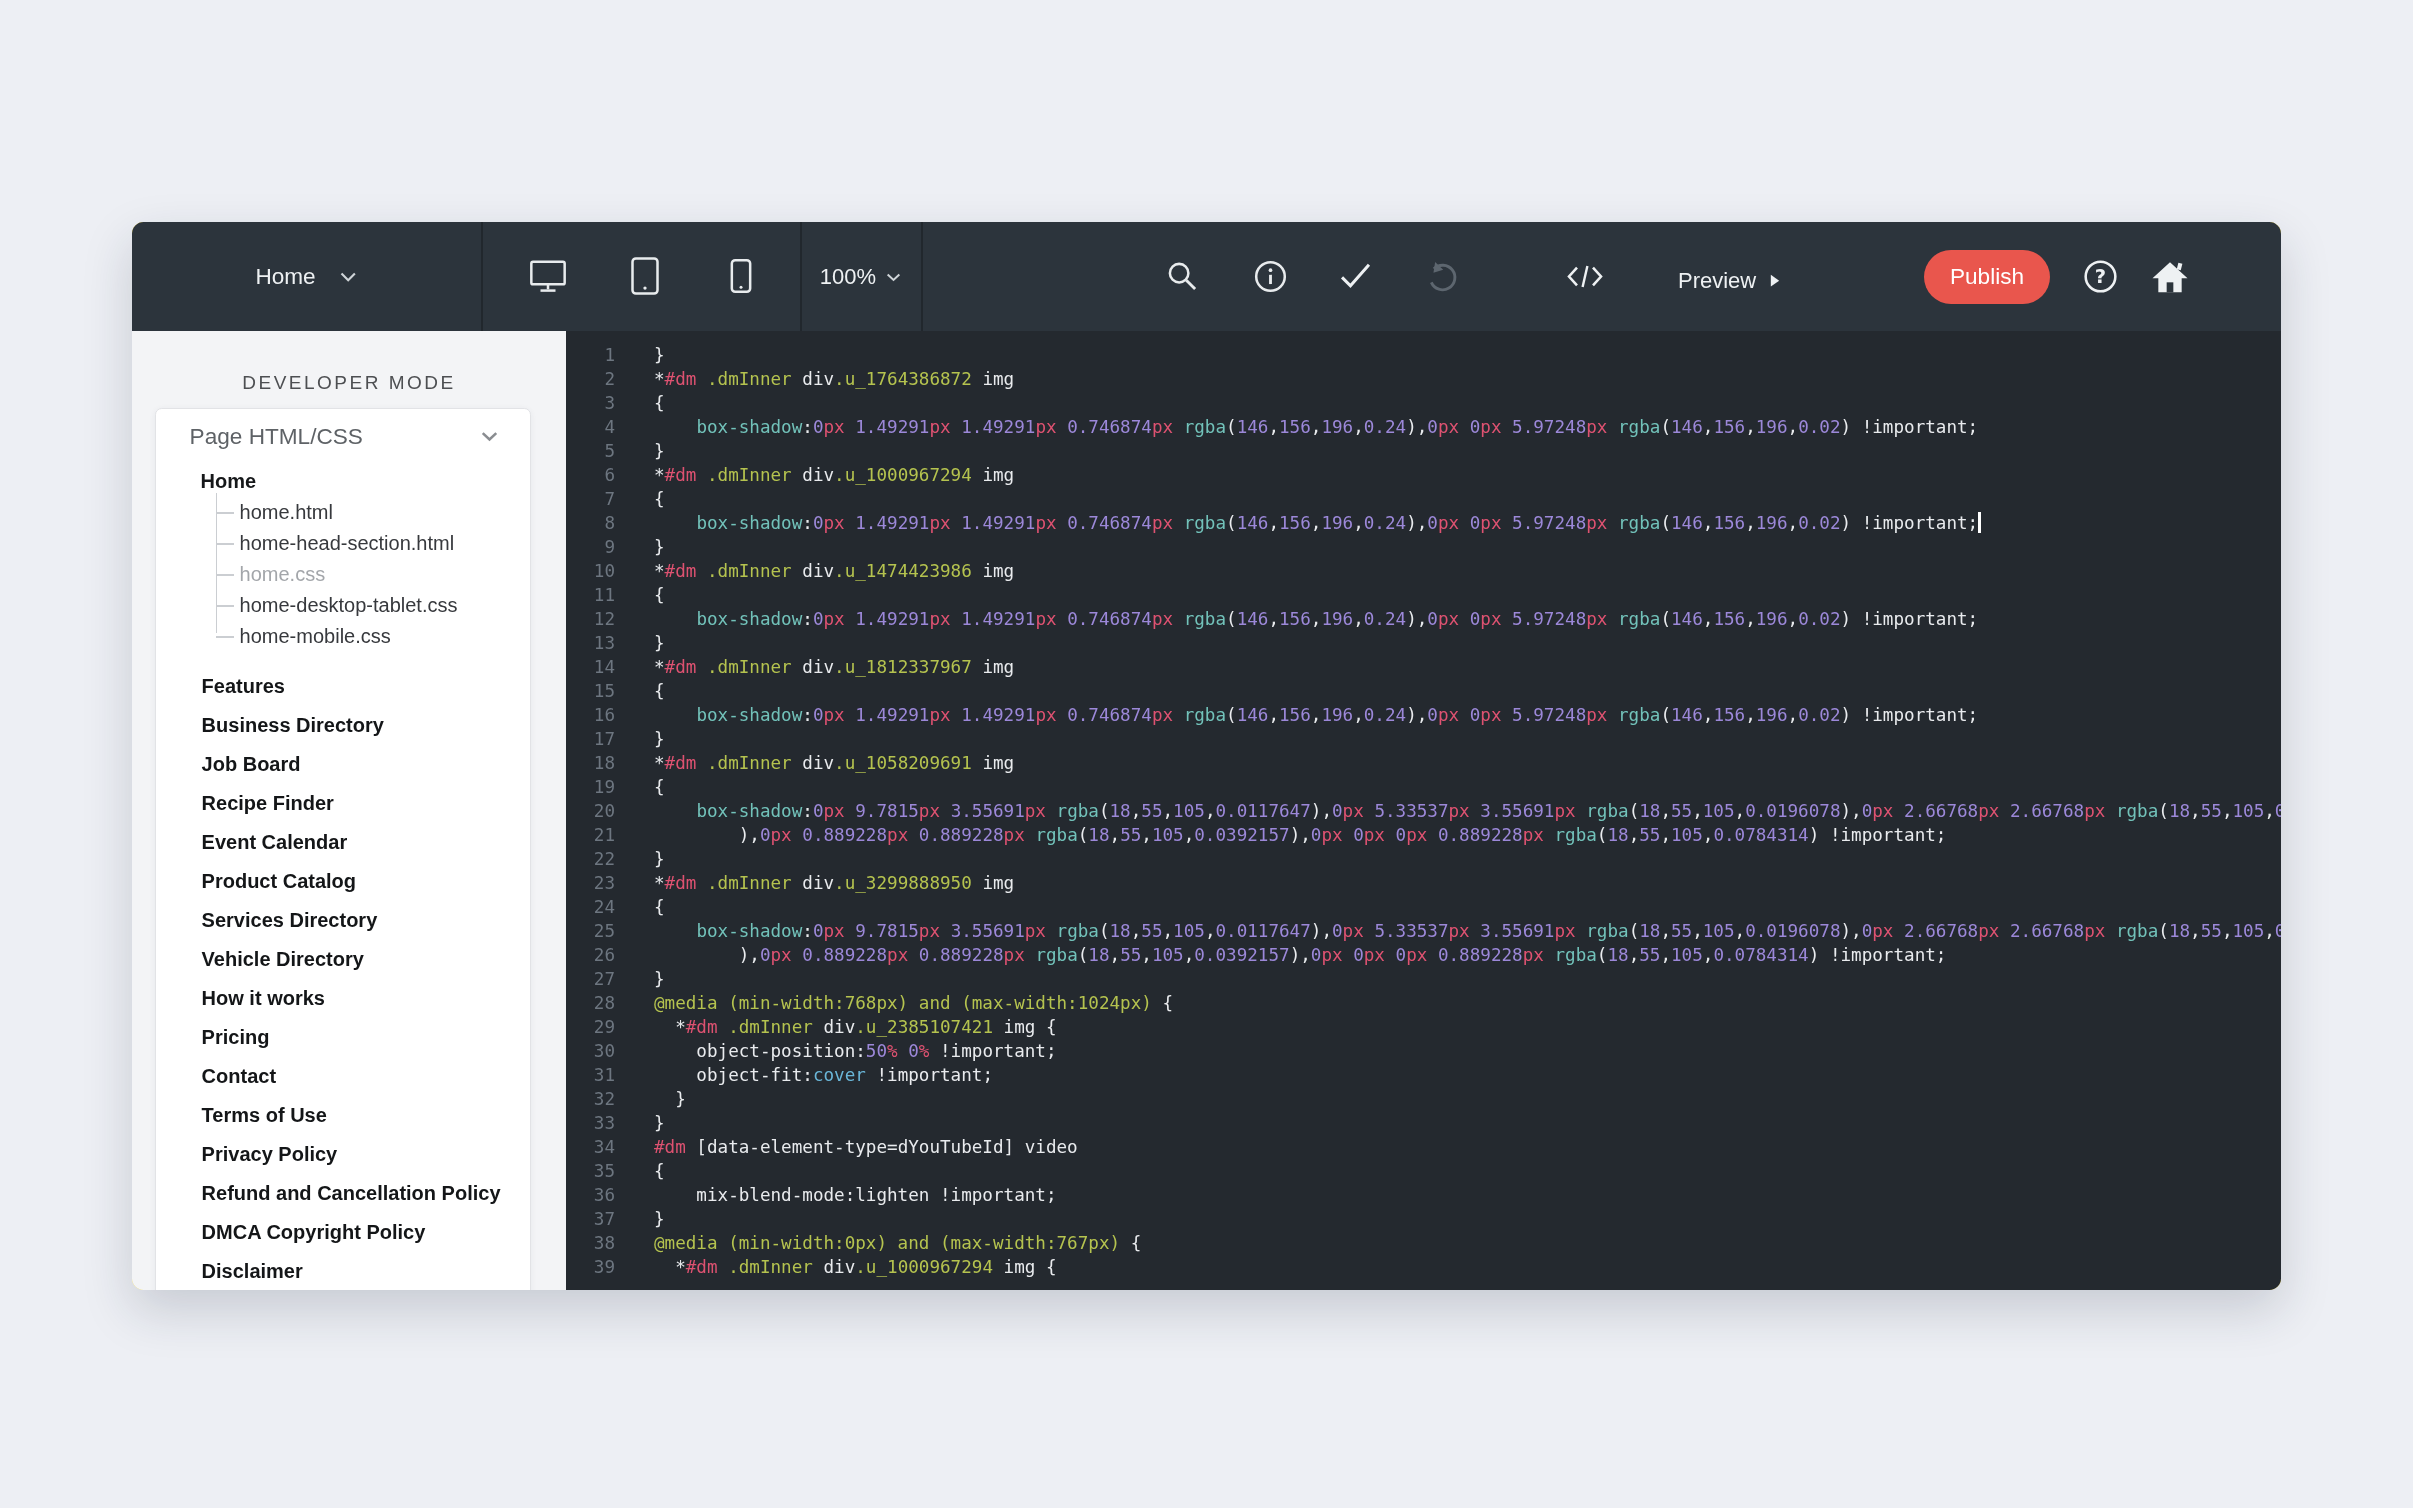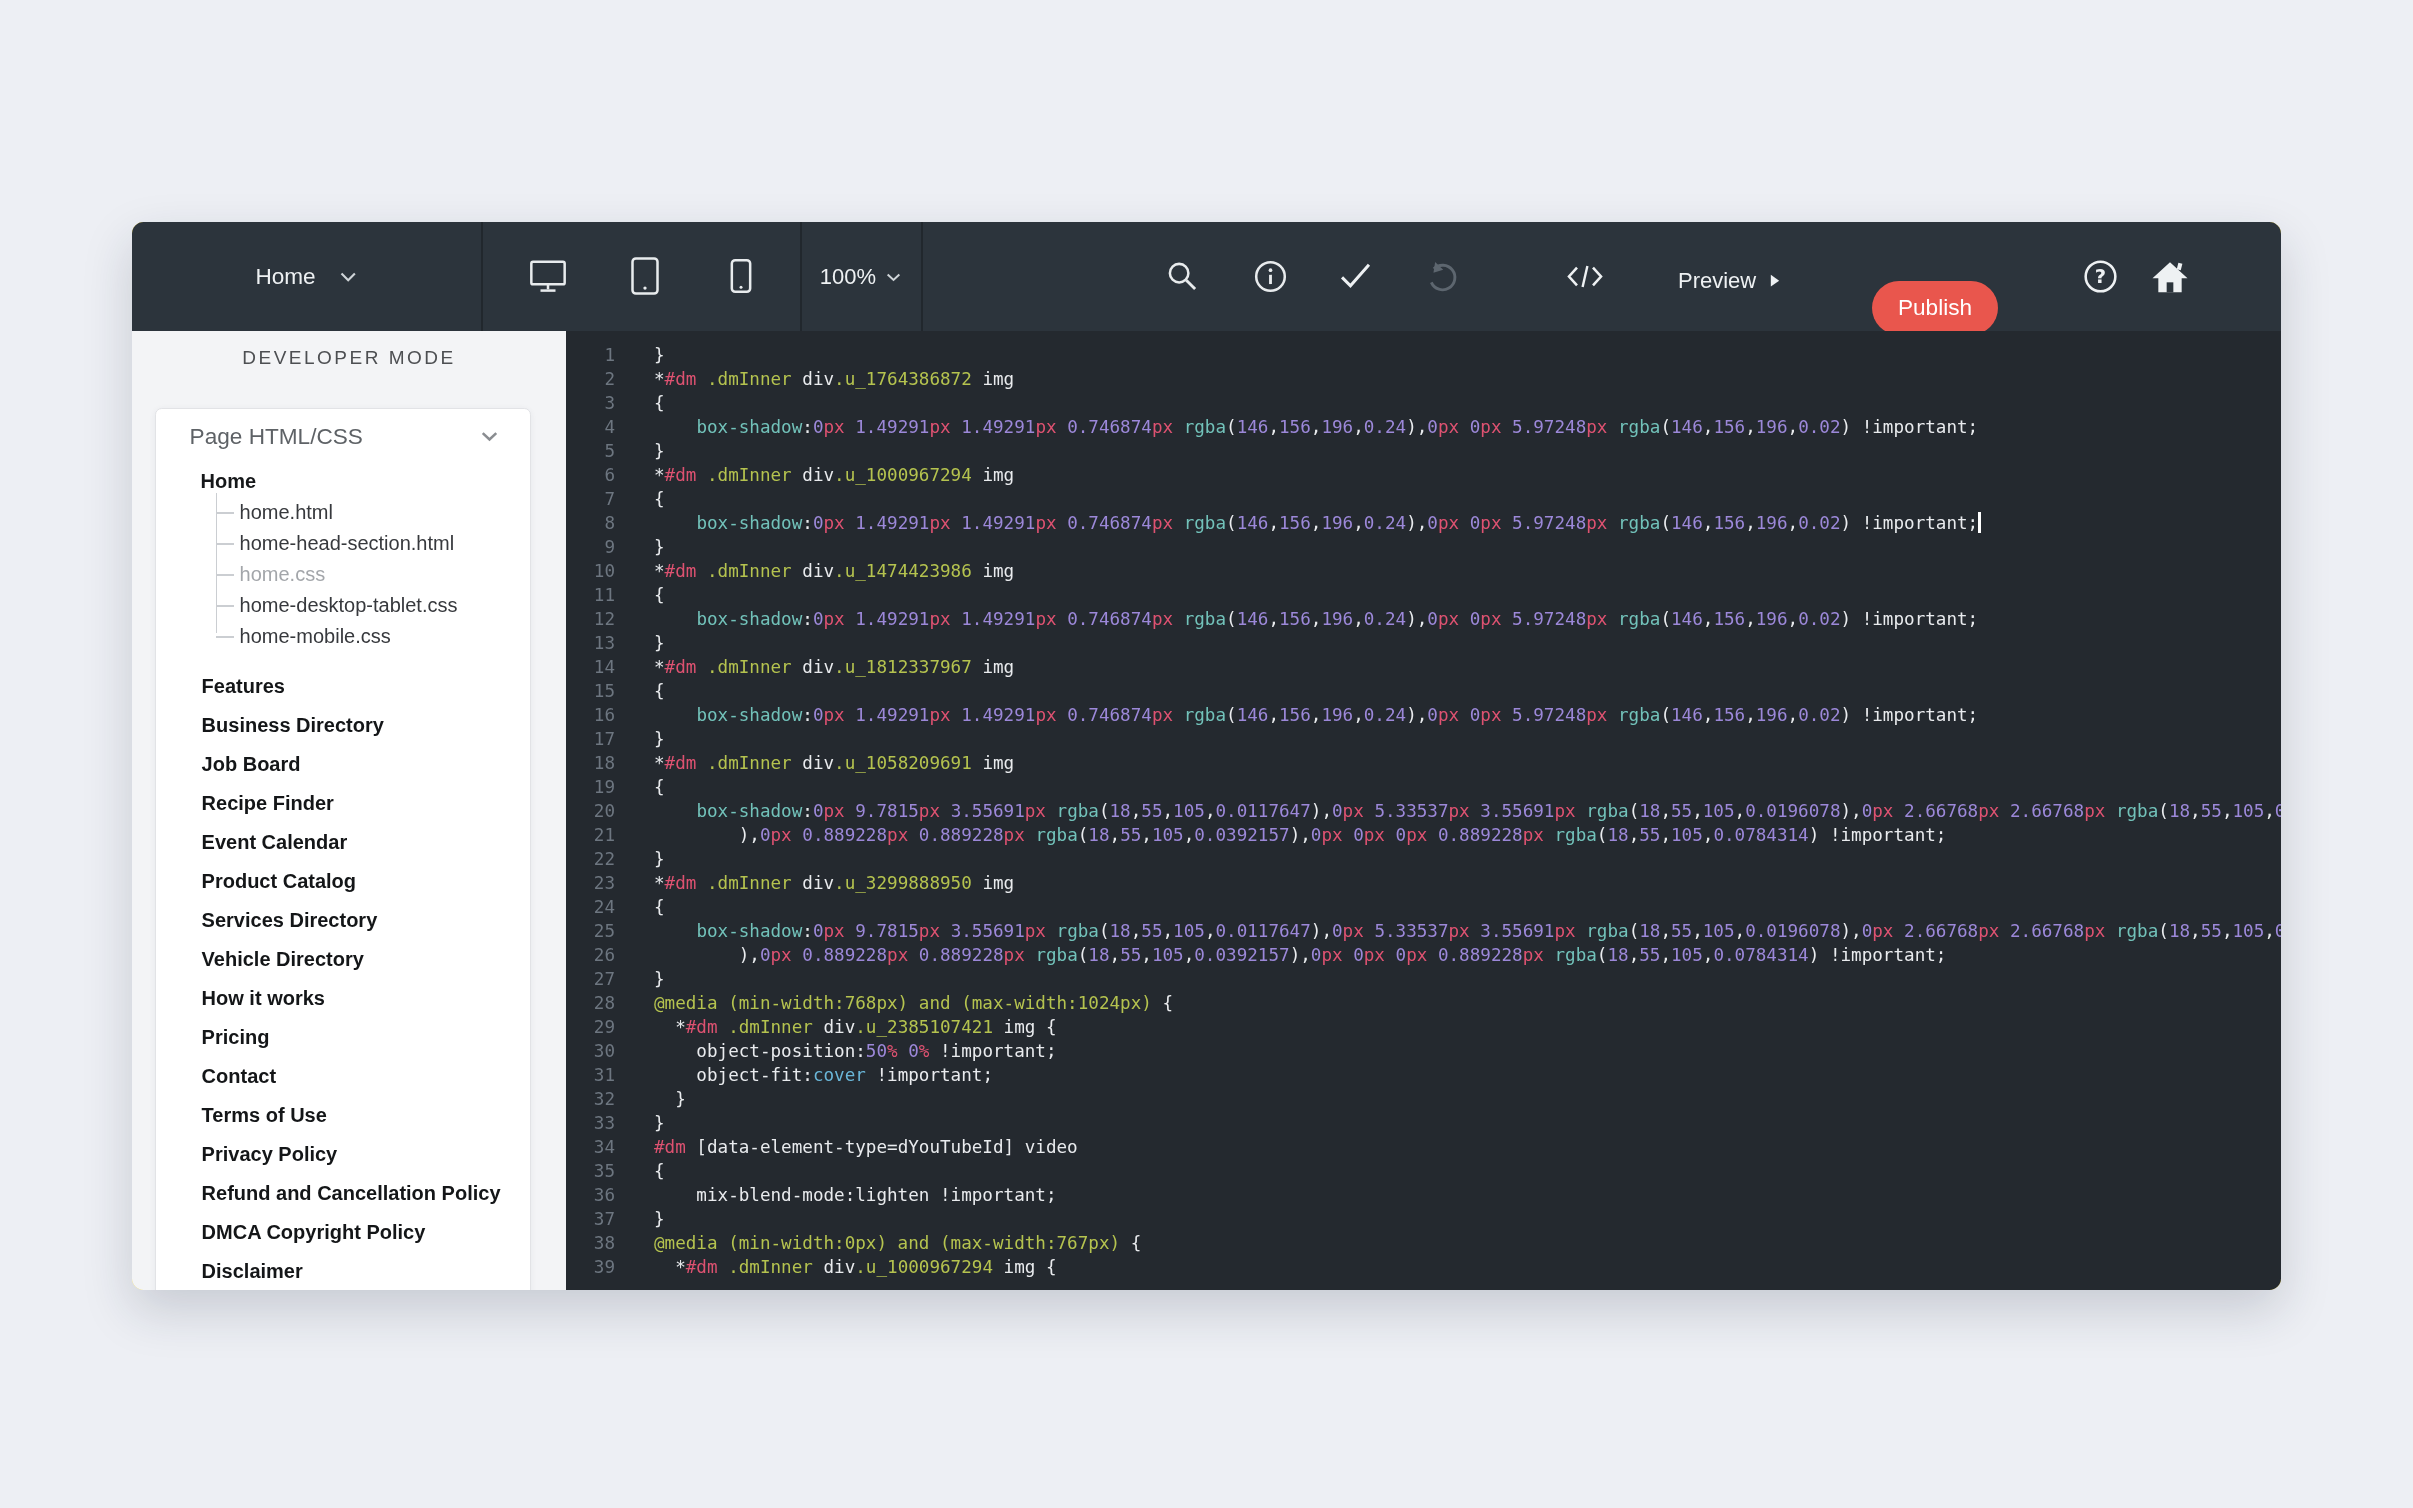--- a/index.html
+++ b/index.html
@@ -15,21 +15,21 @@
   .tb-sec { position:absolute; top:0; height:109px; display:flex; align-items:center; justify-content:center; }
   .tb-label { color:#eef1f3; font-size:22.6px; }
   .icon-btn { position:absolute; top:34px; width:40px; height:40px; display:flex; align-items:center; justify-content:center; cursor:pointer; }
   .icon-btn svg { display:block; }
   .pill { position:absolute; top:28px; height:54px; border-radius:27px; display:flex; align-items:center; justify-content:center;
           color:#fff; font-size:22.6px; cursor:pointer; }
   .preview-wrap { position:absolute; top:4px; height:109px; display:flex; align-items:center; gap:13.4px; }
 
   
   .sidebar { position:absolute; left:0; top:109px; width:434px; height:960px; background:#f3f4f6; }
-  .dev-title { padding-top:16px; text-align:center; font-size:19px; letter-spacing:2.5px; color:#4d4f52; font-weight:400; }
+  .dev-title { padding-top:41px; text-align:center; font-size:19px; letter-spacing:2.5px; color:#4d4f52; font-weight:400; }
   .card { position:absolute; left:22.6px; top:77px; width:376px; bottom:-6.7px; background:#fff;
           border:0.8px solid #e2e3e6; border-radius:6.7px; box-shadow:0 1.7px 6.7px rgba(40,50,70,.06); overflow:hidden; }
   .card-head { height:55px; display:flex; align-items:center; justify-content:space-between; padding:0 32px 0 34px; }
   .card-head .t { font-size:22.6px; color:#5e6266; }
   .tree-root { height:31px; margin-top:1.7px; display:flex; align-items:center; padding-left:45px;
                font-size:20px; font-weight:bold; color:#16181a; }
   .tree-files { position:relative; }
   .tree-files .vline { position:absolute; left:60px; top:-4.2px; width:1.7px; height:calc(100% - 14.2px); background:#cbced2; }
   .tree-file { position:relative; height:31px; display:flex; align-items:center; padding-left:84px;
                font-size:20px; color:#37393d; cursor:pointer; }
@@ -130,21 +130,21 @@
       </svg>
     </div>
 
     <div class="preview-wrap" style="left:1546px;cursor:pointer;">
       <span class="tb-label" style="font-size:22px;">Preview</span>
       <svg width="10" height="13.4" viewBox="0 0 12 16">
         <polygon points="1,1 11,8 1,15" fill="#eef1f3"></polygon>
       </svg>
     </div>
 
-    <div class="pill" style="left:1740px;width:126px;background:#e9564d;margin-top:31px;">
+    <div class="pill" style="left:1792px;width:126px;background:#e9564d;">
       <span>Publish</span>
     </div>
 
     <div class="icon-btn" style="left:1948px;">
       <svg width="39" height="39" viewBox="0 0 46 46">
         <circle cx="23" cy="23" r="17.5" fill="none" stroke="#eef1f3" stroke-width="3"></circle>
         <text x="23" y="31" text-anchor="middle" font-family="DejaVu Sans, sans-serif" font-size="23" font-weight="bold" fill="#eef1f3">?</text>
       </svg>
     </div>
     <div class="icon-btn" style="left:2018px;">

